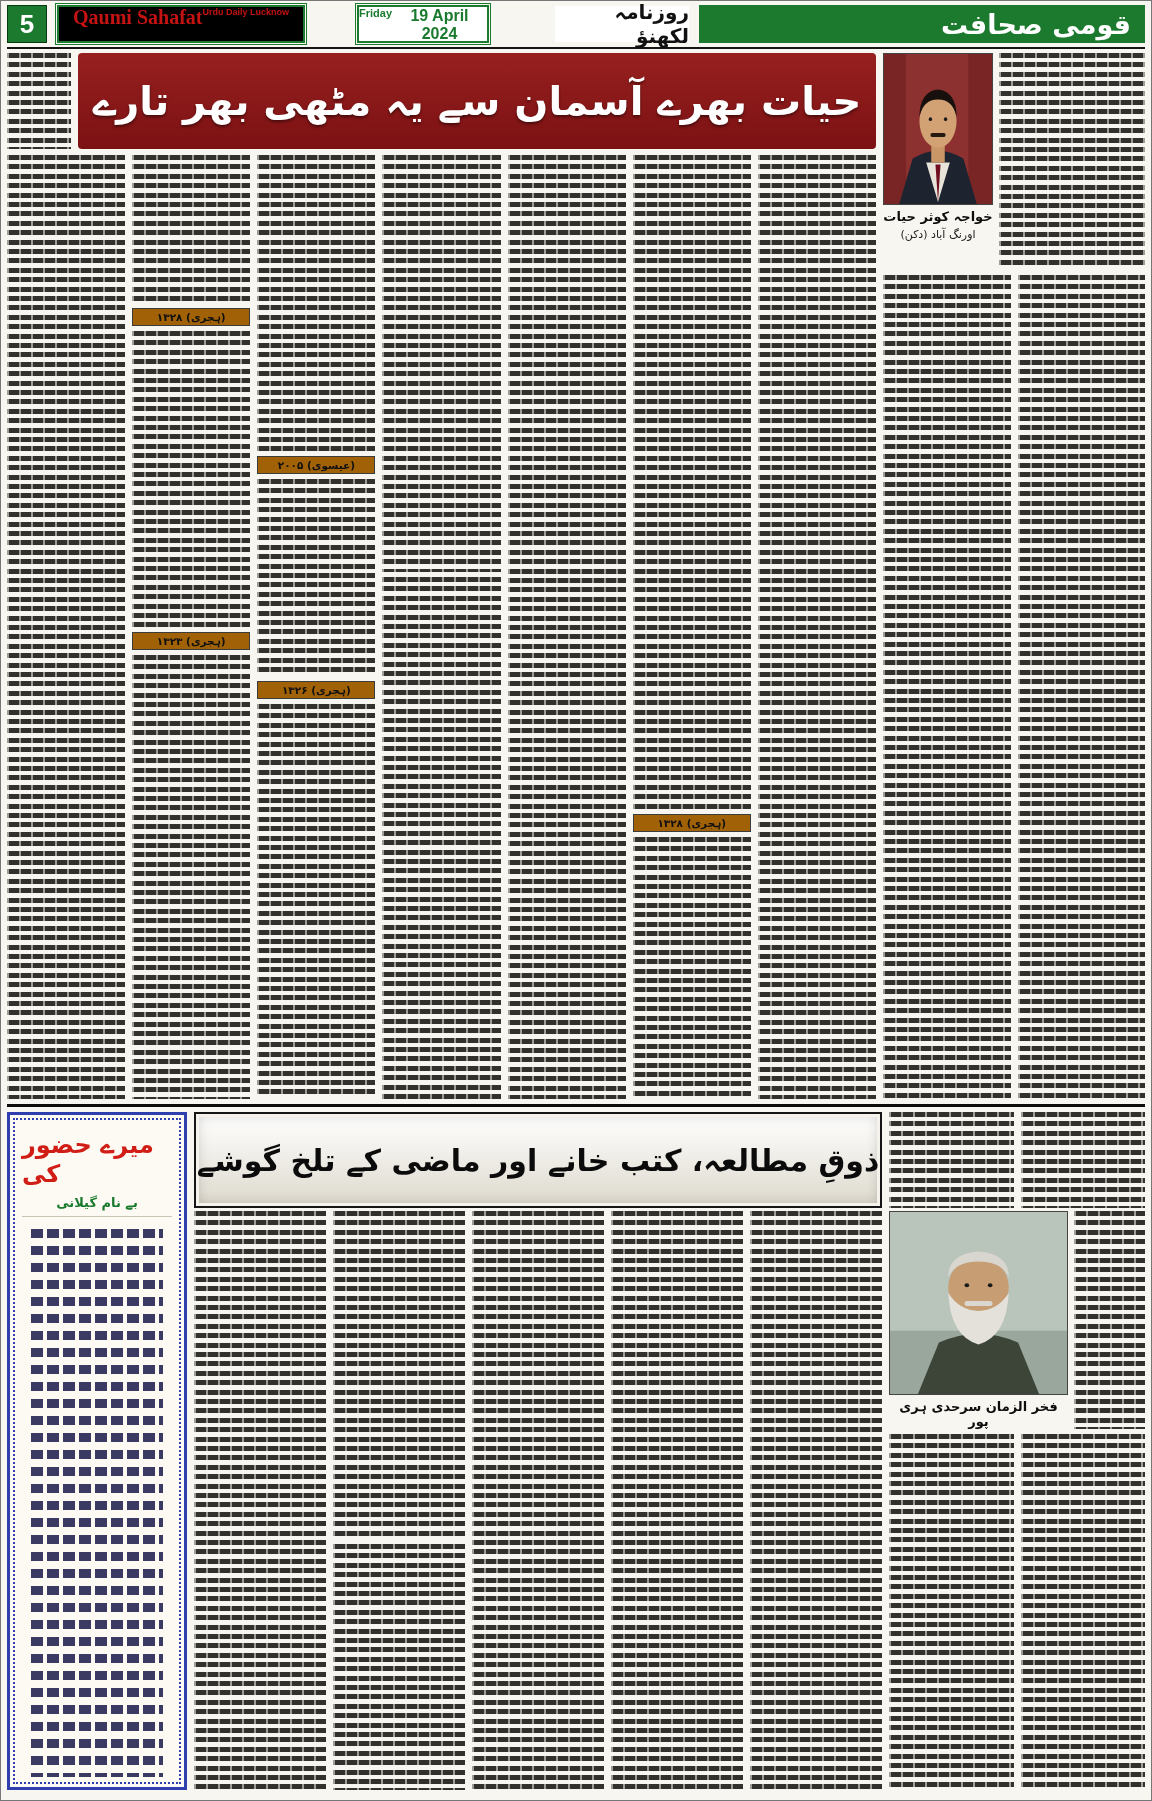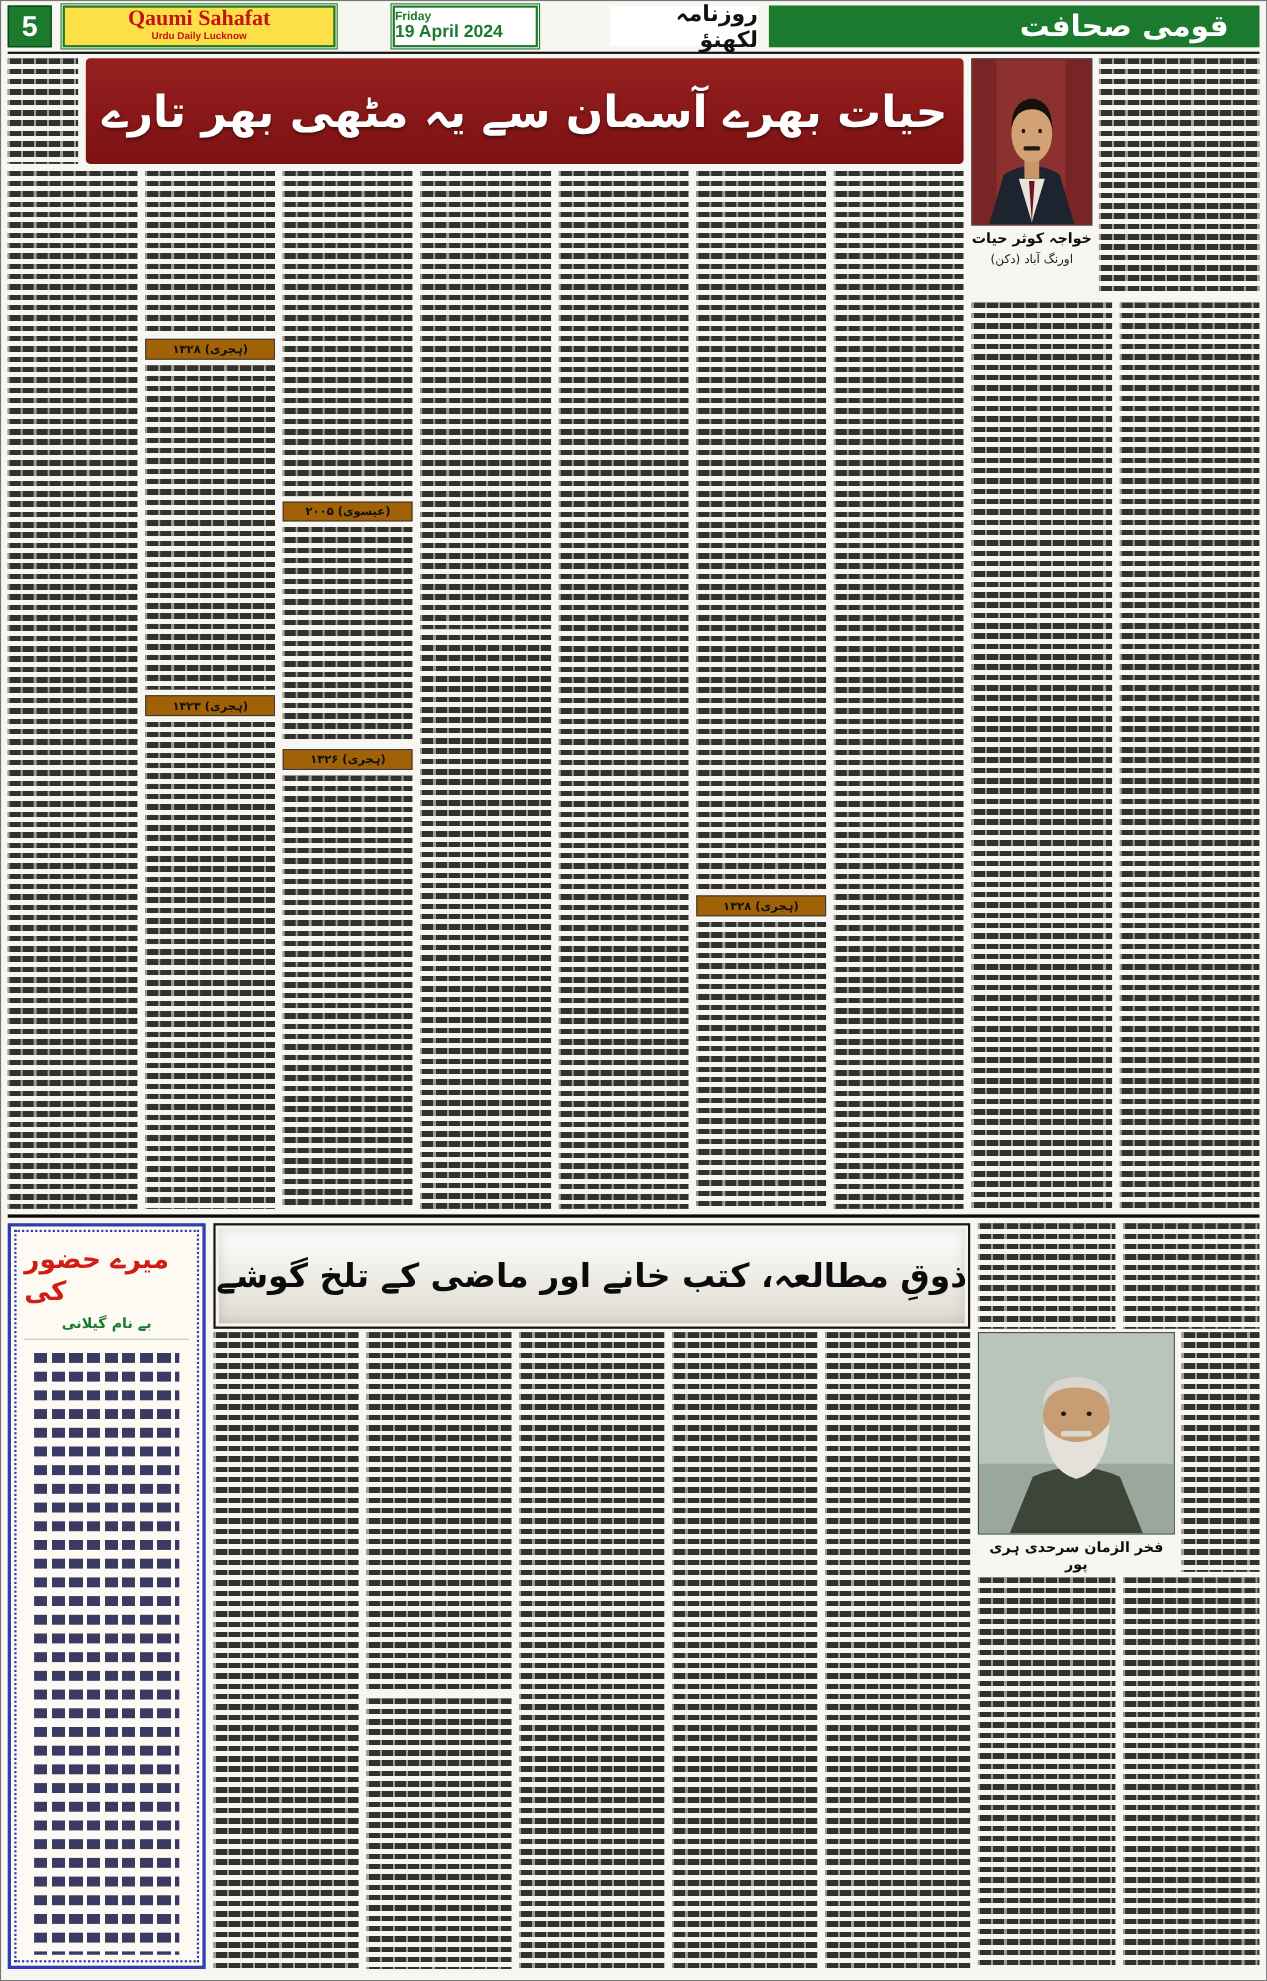--- a/index.html
+++ b/index.html
@@ -3,28 +3,28 @@
 <meta charset="utf-8">
 <style>
   *{box-sizing:border-box;margin:0;padding:0}
   body{background:#9a9a9a;font-family:"Liberation Sans",sans-serif}
   .page{width:1152px;height:1801px;background:#f8f6f0;margin:0 auto;overflow:hidden;position:relative;border:1px solid #777}
   .urdu{font-family:"DejaVu Sans",sans-serif;direction:rtl}
 
   
   .hdr{display:flex;align-items:center;gap:10px;height:46px;padding:4px 6px}
   .pagenum{width:40px;height:38px;background:#1b7a2e;border:1px solid #073a10;color:#fff;font-size:26px;font-weight:bold;display:flex;align-items:center;justify-content:center}
-  .masthead{width:248px;height:38px;border:2px solid #1b7a2e;outline:1px solid #1b7a2e;outline-offset:1px;background:#fde047;text-align:center;display:flex;flex-direction:column;}
+  .masthead{width:248px;height:38px;border:2px solid #1b7a2e;outline:1px solid #1b7a2e;outline-offset:1px;background:#000000;text-align:center;display:flex;justify-content:center}
   .m-title{font-family:"Liberation Serif",serif;font-weight:bold;color:#c51212;font-size:20px;line-height:1}
   .m-sub{font-weight:bold;color:#c51212;font-size:9px;line-height:1.3}
-  .datebox{width:132px;height:38px;border:2px solid #1b7a2e;outline:1px solid #1b7a2e;outline-offset:1px;background:#fff;text-align:left;color:#1b7a2e;display:flex;flex-direction:column;justify-content:center;margin-left:42px}
+  .datebox{width:132px;height:38px;border:2px solid #1b7a2e;outline:1px solid #1b7a2e;outline-offset:1px;background:#fff;text-align:center;color:#1b7a2e;display:flex;flex-direction:row;justify-content:center;margin-left:42px}
   .d1{font-size:11px;font-weight:bold}
   .d2{font-size:16px;font-weight:bold}
   .logobox{width:134px;height:36px;margin-left:56px;display:flex;align-items:center;justify-content:center;font-size:20px;font-weight:bold;color:#111;background:#fff}
-  .band{flex:1;height:38px;background:#1b7a2e;color:#fff;display:flex;align-items:center;padding:0 28px;font-size:27px;font-weight:bold}
+  .band{flex:1;height:38px;background:#1b7a2e;color:#fff;display:flex;align-items:center;padding:0 14px;font-size:27px;font-weight:bold}
 
   .rule{height:2px;background:#151515;margin:0 6px}
   .rule.thick{height:3px;margin:5px 6px;background:#0c0c0c}
 
   
   .top-section{display:flex;gap:7px;height:1046px;margin:4px 6px 0}
   .left-zone{flex:1;display:flex;flex-direction:column}
   .banner-row{display:flex;gap:7px;height:96px;margin-bottom:6px}
   .minicol{width:64px;display:flex;flex-direction:column;gap:5px}
   .banner{flex:1;background:linear-gradient(180deg,#97201f,#7c1113);color:#fff;display:flex;align-items:center;justify-content:center;font-size:40px;font-weight:bold;border-radius:4px;overflow:hidden;text-shadow:0 2px 3px rgba(0,0,0,.45);white-space:nowrap}

